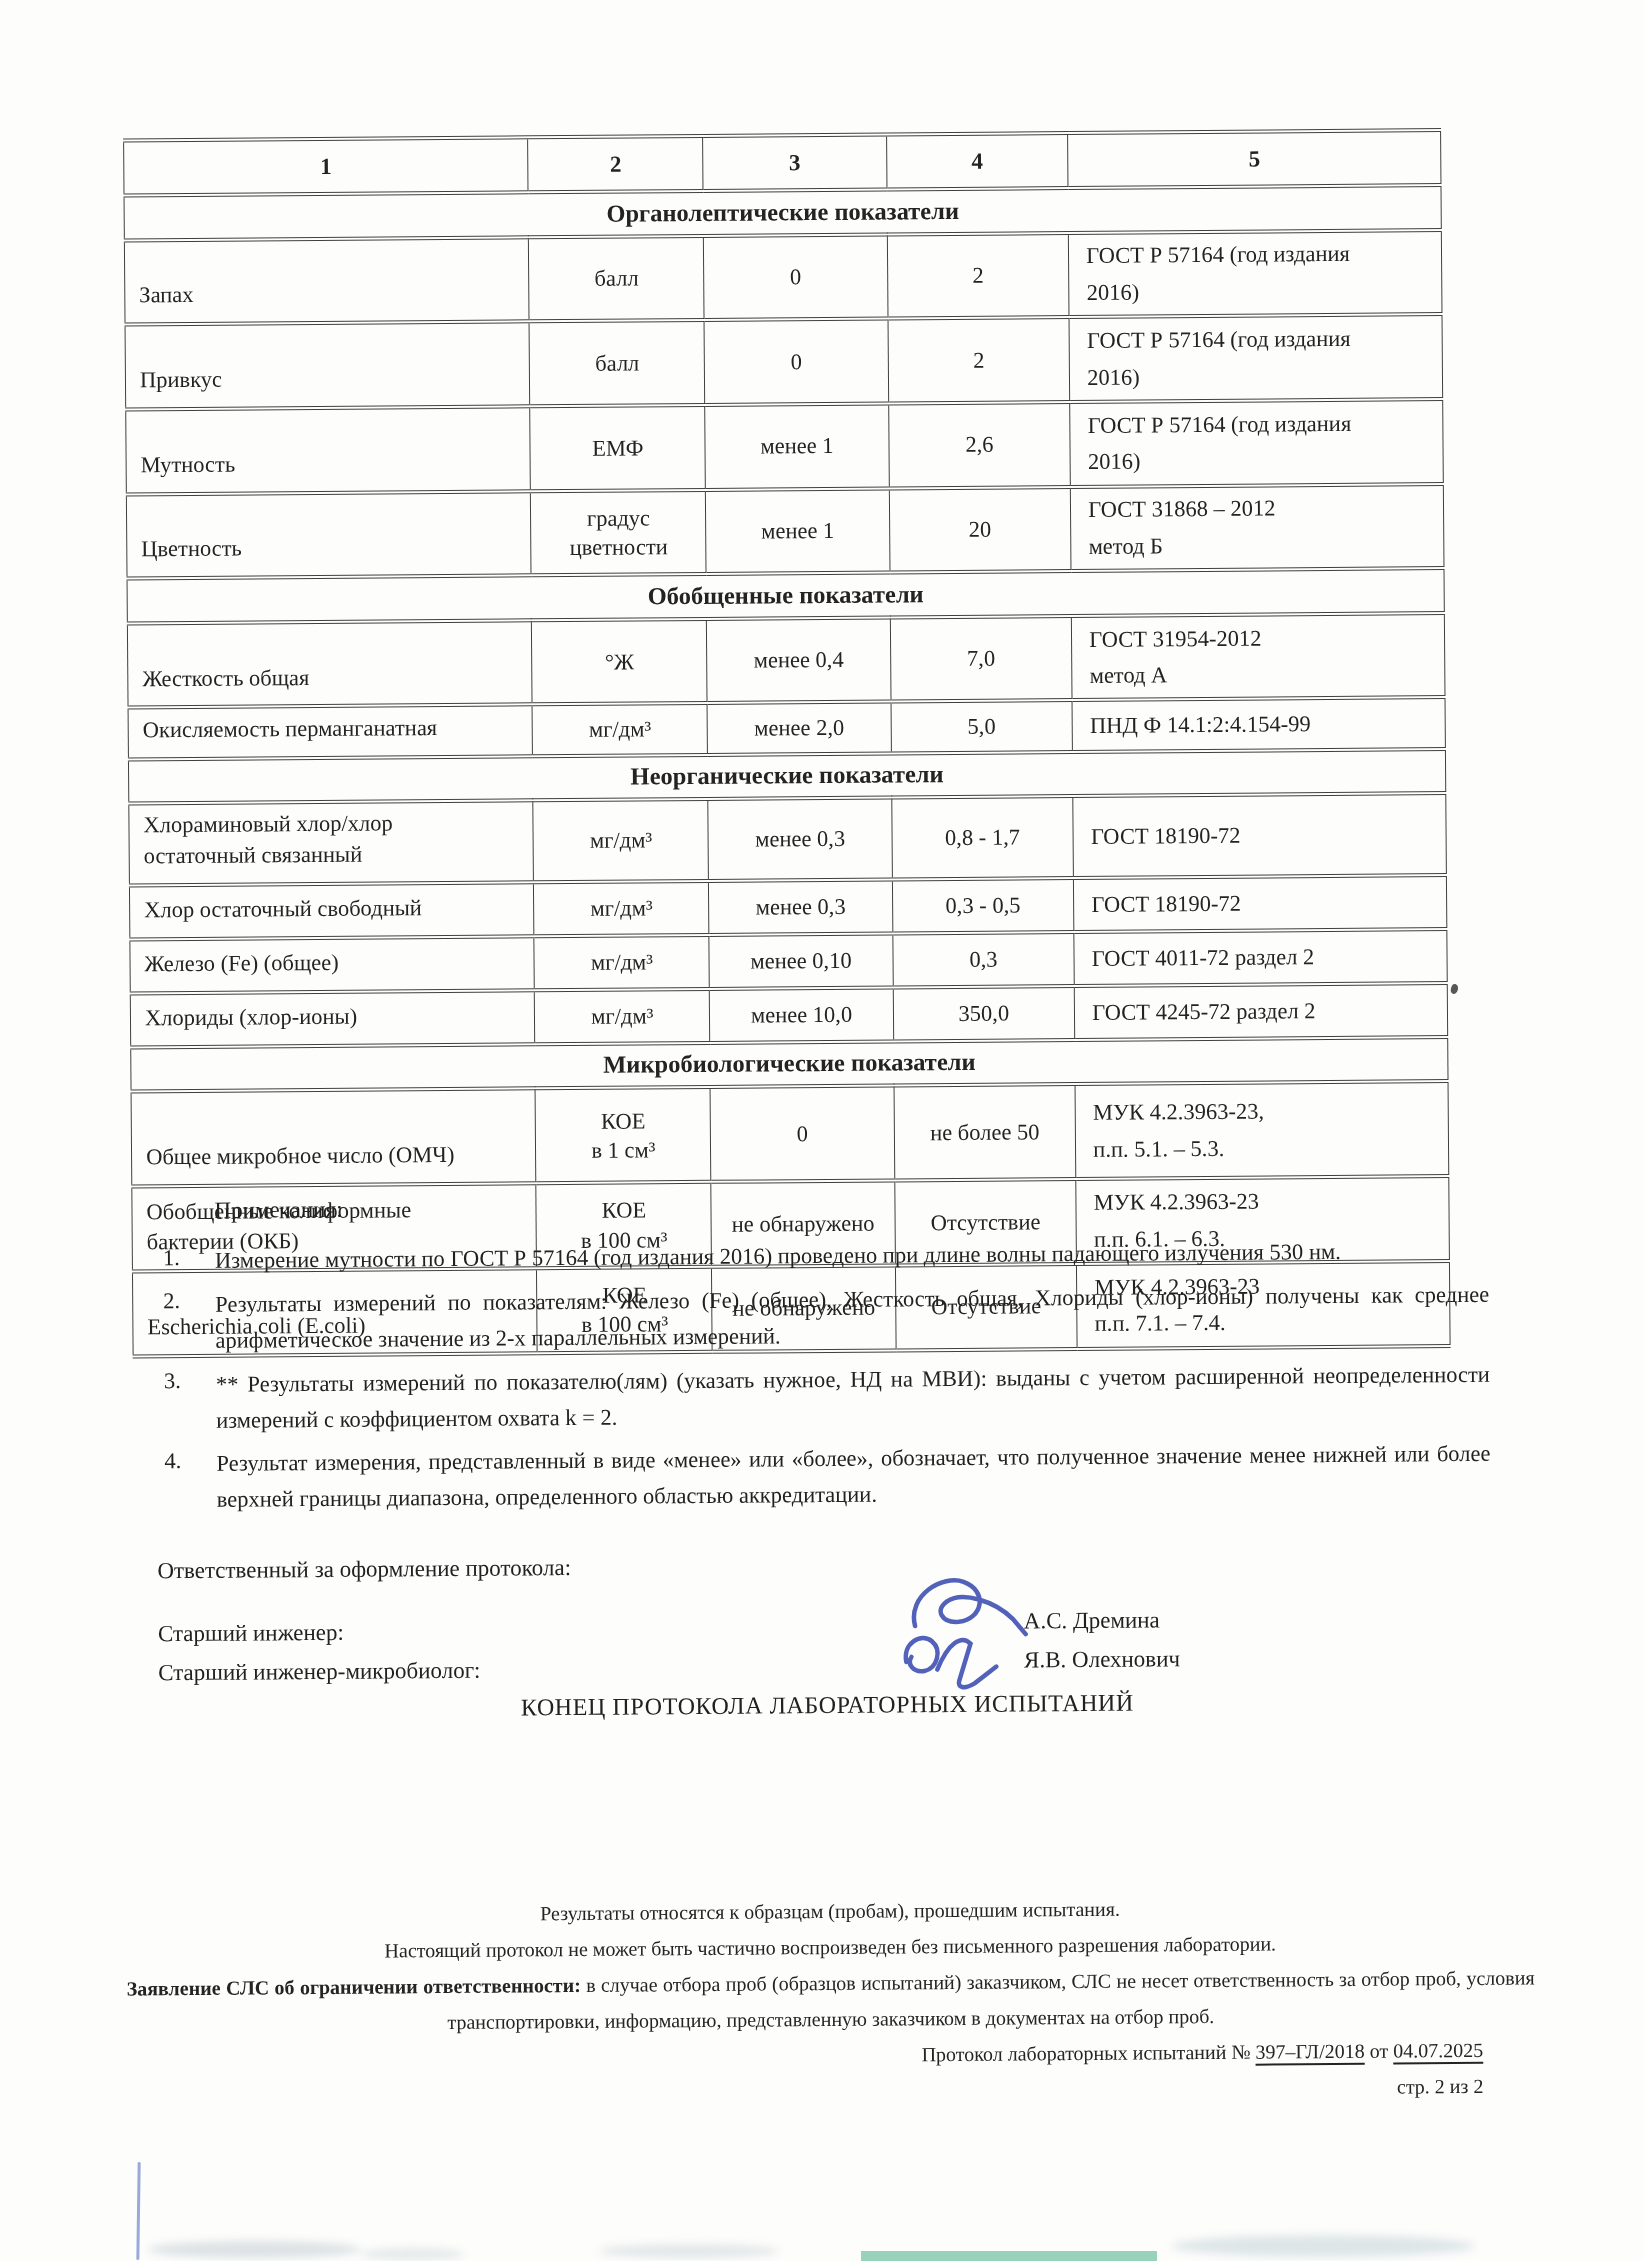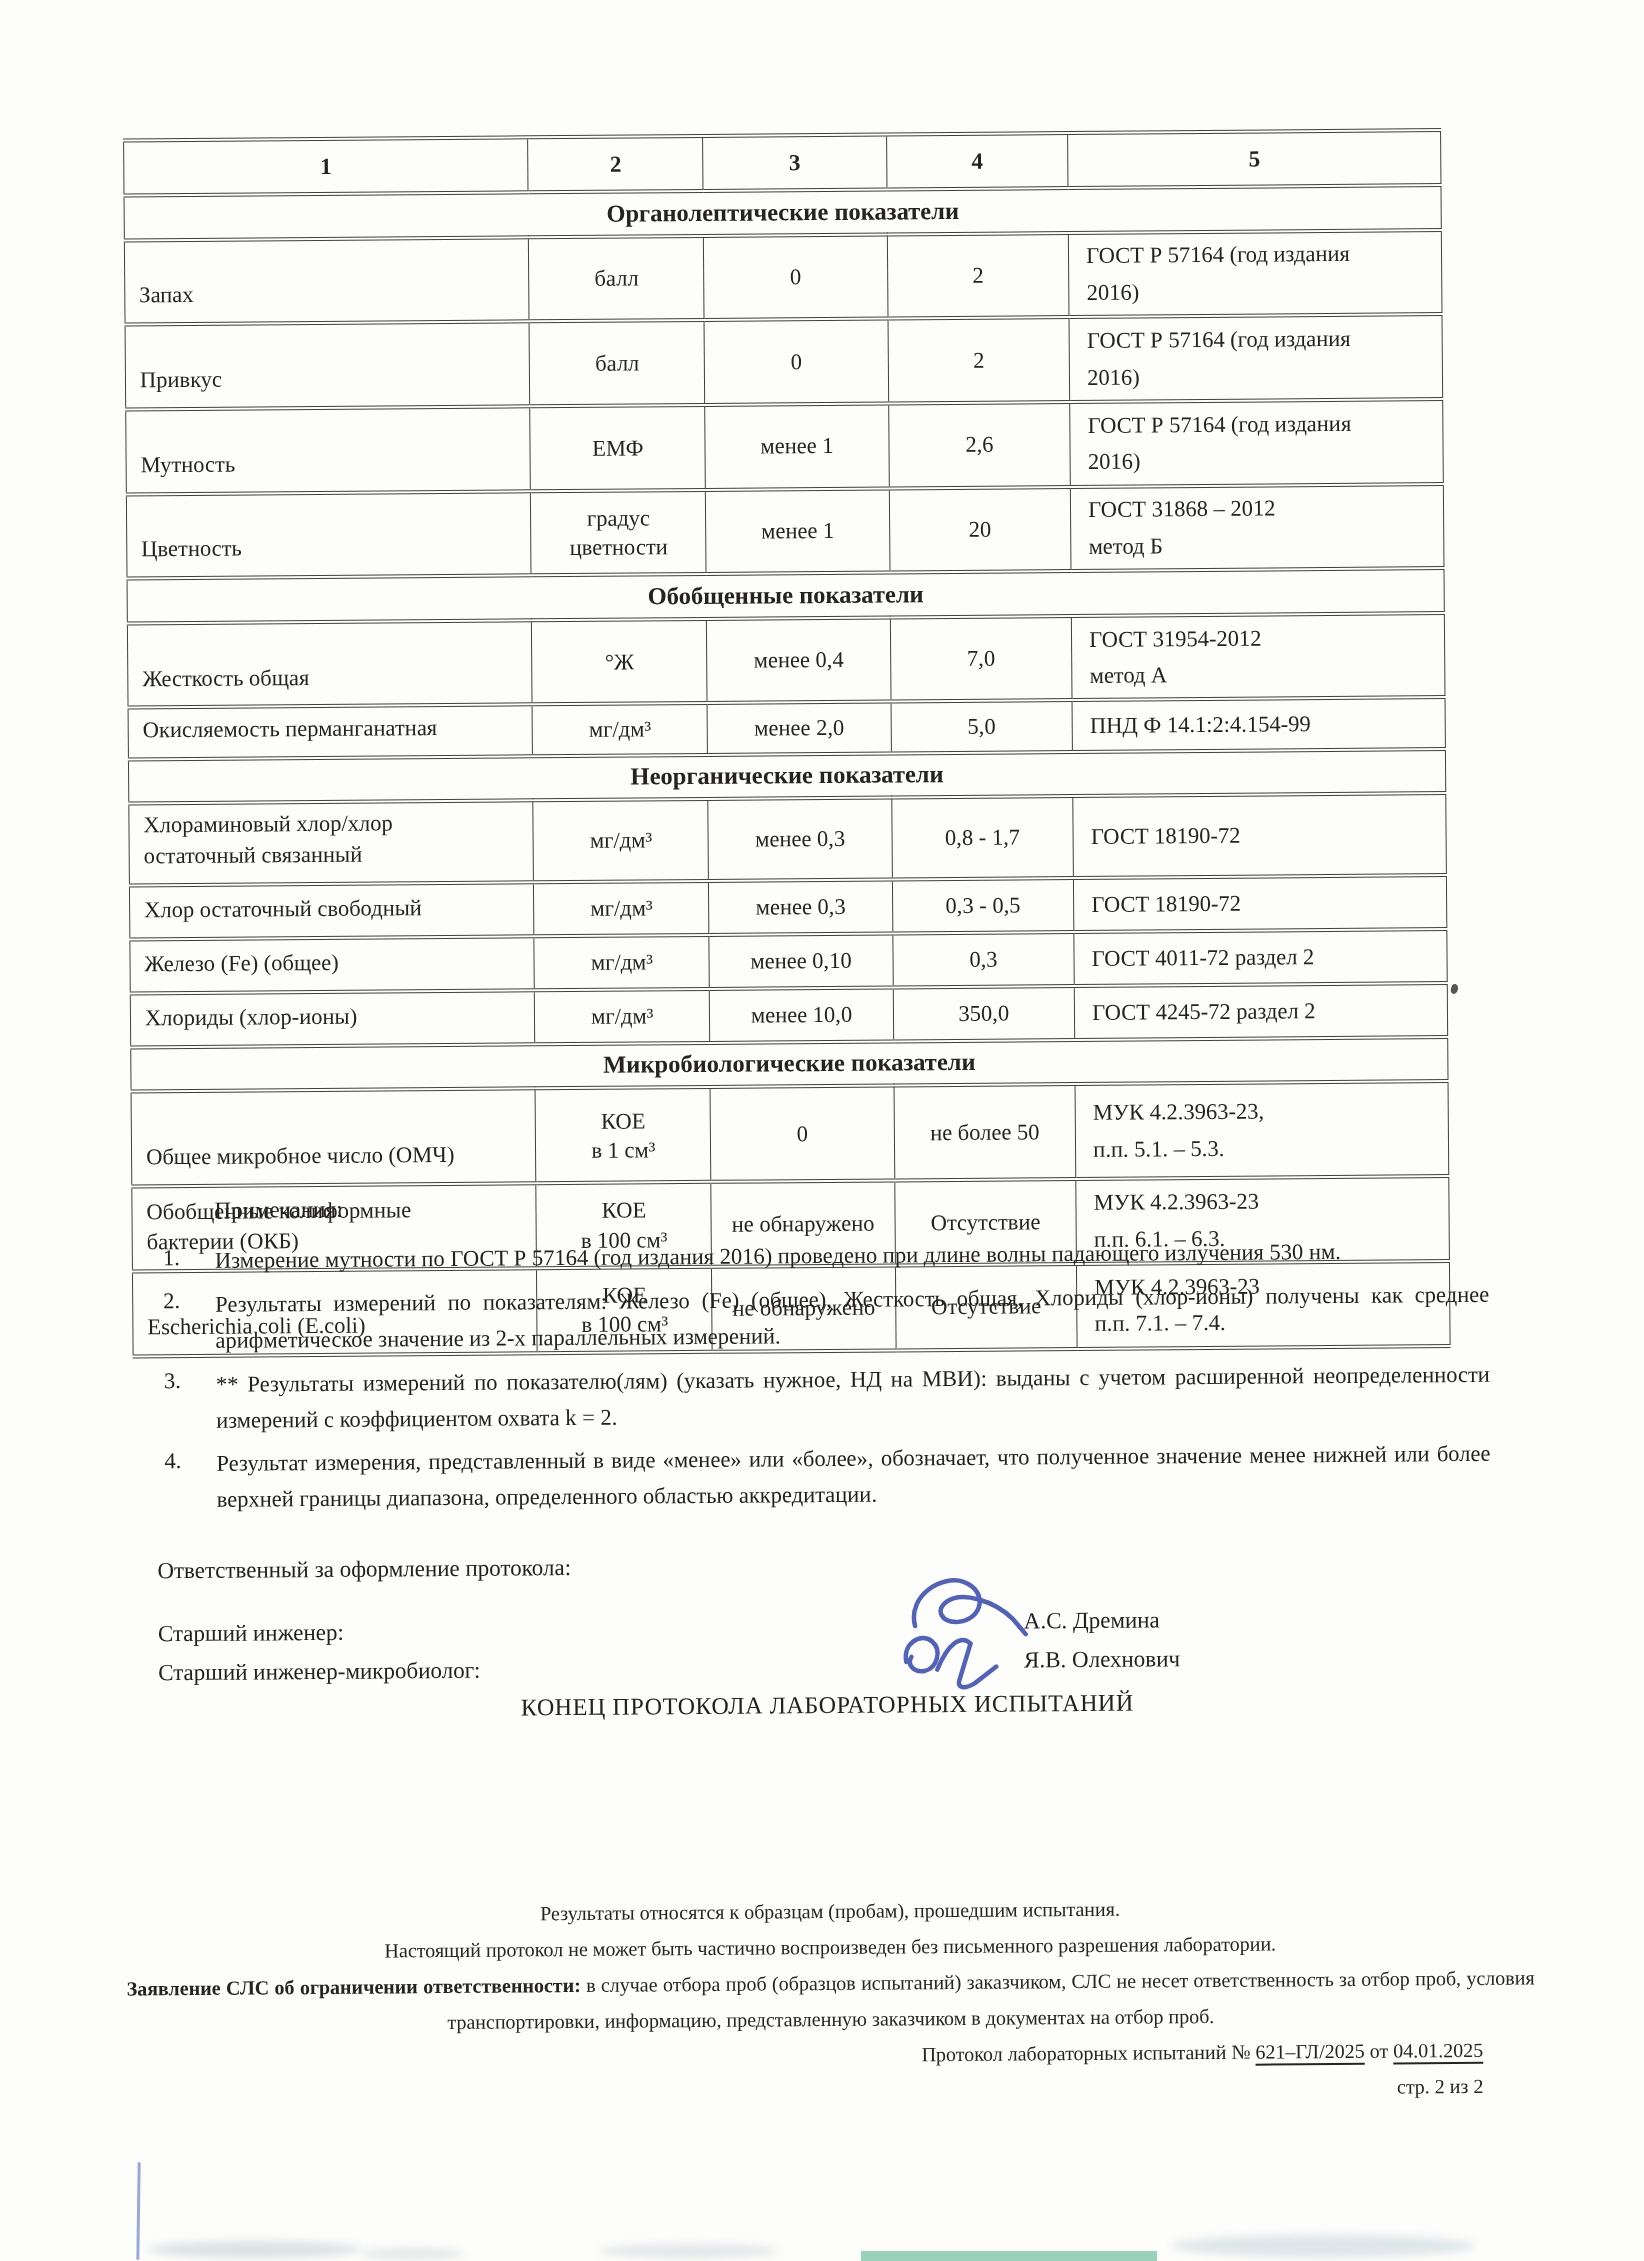--- a/index.html
+++ b/index.html
@@ -255,21 +255,21 @@
       <div>А.С. Дремина</div>
       <div>Я.В. Олехнович</div>
     </div>
 
     <div class="end-line">КОНЕЦ ПРОТОКОЛА ЛАБОРАТОРНЫХ ИСПЫТАНИЙ</div>
 
     <div class="footer">
       <div class="f-center">Результаты относятся к образцам (пробам), прошедшим испытания.</div>
       <div class="f-center">Настоящий протокол не может быть частично воспроизведен без письменного разрешения лаборатории.</div>
       <div class="f-just"><span class="bold">Заявление СЛС об ограничении ответственности:</span><span> в случае отбора проб (образцов испытаний) заказчиком, СЛС не несет ответственность за отбор проб, условия транспортировки, информацию, представленную заказчиком в документах на отбор проб.</span></div>
-      <div class="f-right"><span>Протокол лабораторных испытаний № </span><span class="u">621–ГЛ/2025</span><span> от </span><span class="u">04.01.2025</span></div>
+      <div class="f-right"><span>Протокол лабораторных испытаний № </span><span class="u">397–ГЛ/2018</span><span> от </span><span class="u">04.07.2025</span></div>
       <div class="f-right">стр. 2 из 2</div>
     </div>
 
   </div>
 
   <div class="art ink-dot"></div>
   <div class="art edge-blue-line"></div>
   <div class="art edge-green"></div>
   <div class="art smudge smudge-a"></div>
   <div class="art smudge smudge-b"></div>

